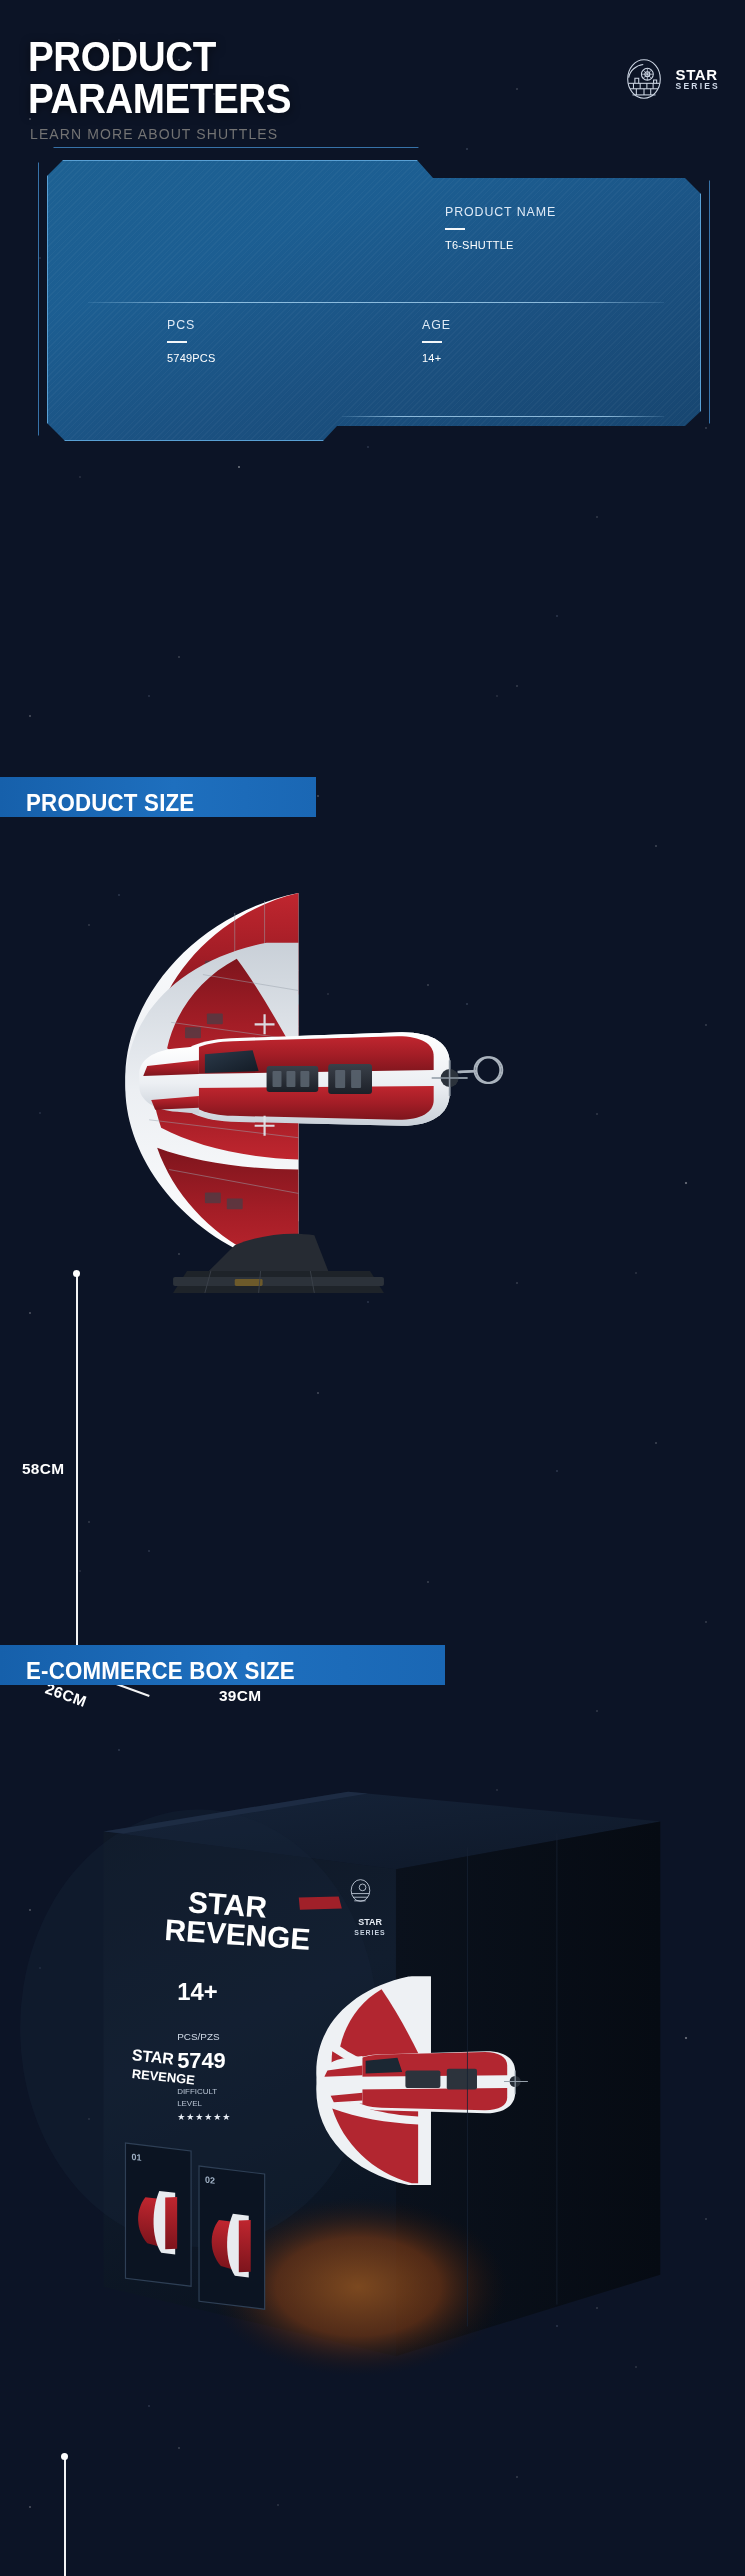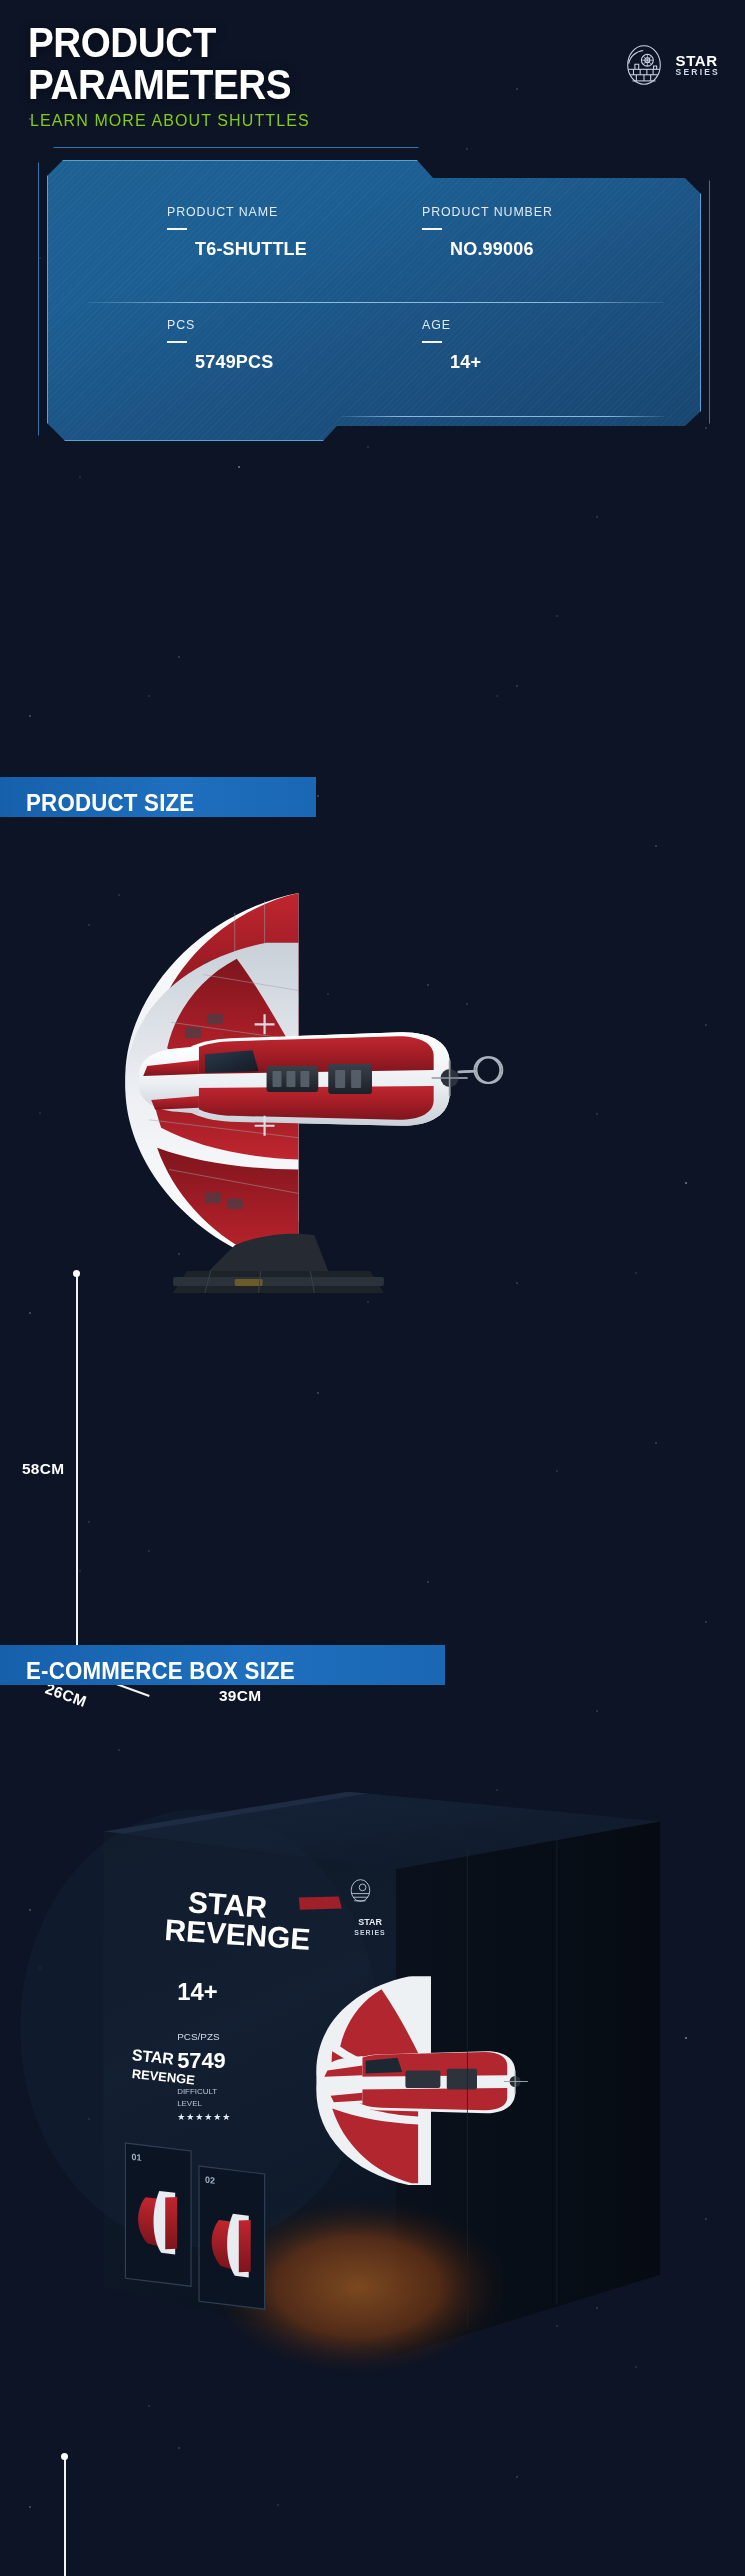--- a/index.html
+++ b/index.html
@@ -57,34 +57,34 @@
       radial-gradient(1px 1px at 214px 94px, rgba(255,255,255,.3), transparent),
       radial-gradient(1px 1px at 636px 179px, rgba(255,255,255,.35), transparent),
       radial-gradient(1px 1px at 80px 477px, rgba(255,255,255,.3), transparent),
       radial-gradient(1px 1px at 497px 696px, rgba(255,255,255,.3), transparent),
       radial-gradient(1px 1px at 328px 994px, rgba(255,255,255,.3), transparent);
     background-size: 746px 1094px;
     background-repeat: repeat-y;
   }
 
   
-  .header { position: absolute; top: 0; left: 0; width: 746px; height: 149px; }
+  .header { position: absolute; top: 14px; left: 0; width: 746px; height: 149px; }
   .title {
     position: absolute; left: 28px; top: 22px;
     font-weight: 700; font-size: 42px; line-height: 0.99;
     letter-spacing: -0.5px;
     font-family: "Liberation Sans", sans-serif;
     transform: scaleX(0.92); transform-origin: left top;
     text-shadow: 0 2px 10px rgba(0,0,0,.5);
   }
   .title span { display: block; }
   .subtitle {
     position: absolute; left: 30px; top: 112px;
-    font-size: 16px; letter-spacing: 1.1px; font-weight: 400;
-    color: #84cc16;
+    font-size: 14px; letter-spacing: 1.1px; font-weight: 400;
+    color: #737373;
   }
 
   .brand {
     position: absolute; right: 26px; top: 42px;
     display: flex; align-items: center; gap: 9px;
   }
   .brand-mark { width: 46px; height: 46px; opacity: .92; }
   .brand-text { line-height: 1.05; }
   .brand-text .b1 { font-size: 15px; font-weight: 700; letter-spacing: 0.6px; }
   .brand-text .b2 { font-size: 8.5px; font-weight: 700; letter-spacing: 2.2px; color:#cfd9e8; }
@@ -124,23 +124,22 @@
   .row { position: absolute; left: 0; width: 100%; display: flex; justify-content: flex-end; }
   .cell { position: relative; }
   .cell .lab {
     font-size: 12.4px; letter-spacing: 0.9px; color: #dfeaf6; font-weight: 400;
     white-space: nowrap;
   }
   .cell .dash {
     width: 20px; height: 2px; background: #ffffff; margin: 9px 0 9px 0; opacity: .95;
   }
   .cell .val {
-    font-size: 18px; font-weight: 700; letter-spacing: 0.2px; color: #ffffff;
+    font-size: 11px; font-weight: 400; letter-spacing: 0.2px; color: #ffffff;
     white-space: nowrap;
-    margin-left: 28px;
   }
   .divider {
     position: absolute; height: 1px; left: 40px; right: 36px;
     background: linear-gradient(90deg, rgba(160,210,245,.1), rgba(175,220,250,.75) 18%, rgba(175,220,250,.75) 82%, rgba(160,210,245,.1));
   }
 
   
   .banner {
     position: absolute; left: 0; height: 40px;
     background: linear-gradient(90deg,#1660ab 0%, #1e6fbe 55%, #1a67b4 100%);
@@ -213,25 +212,20 @@
 <div class="panel-wrap">
   <div class="panel-outline"></div>
   <div class="panel">
     <div class="panel-inner">
 
       <div class="row" style="top:44px;">
         <div class="cell" style="margin-left:40px; width:255px;">
           <div class="lab">PRODUCT NAME</div>
           <div class="dash"></div>
           <div class="val">T6-SHUTTLE</div>
-        </div>
-        <div class="cell" style="width:278px;">
-          <div class="lab">PRODUCT NUMBER</div>
-          <div class="dash"></div>
-          <div class="val">NO.99006</div>
         </div>
       </div>
 
       <div class="divider" style="top:141px;"></div>
 
       <div class="row" style="top:157px;padding-left:25px;">
         <div class="cell" style="margin-left:40px; width:255px;">
           <div class="lab">PCS</div>
           <div class="dash"></div>
           <div class="val">5749PCS</div>

